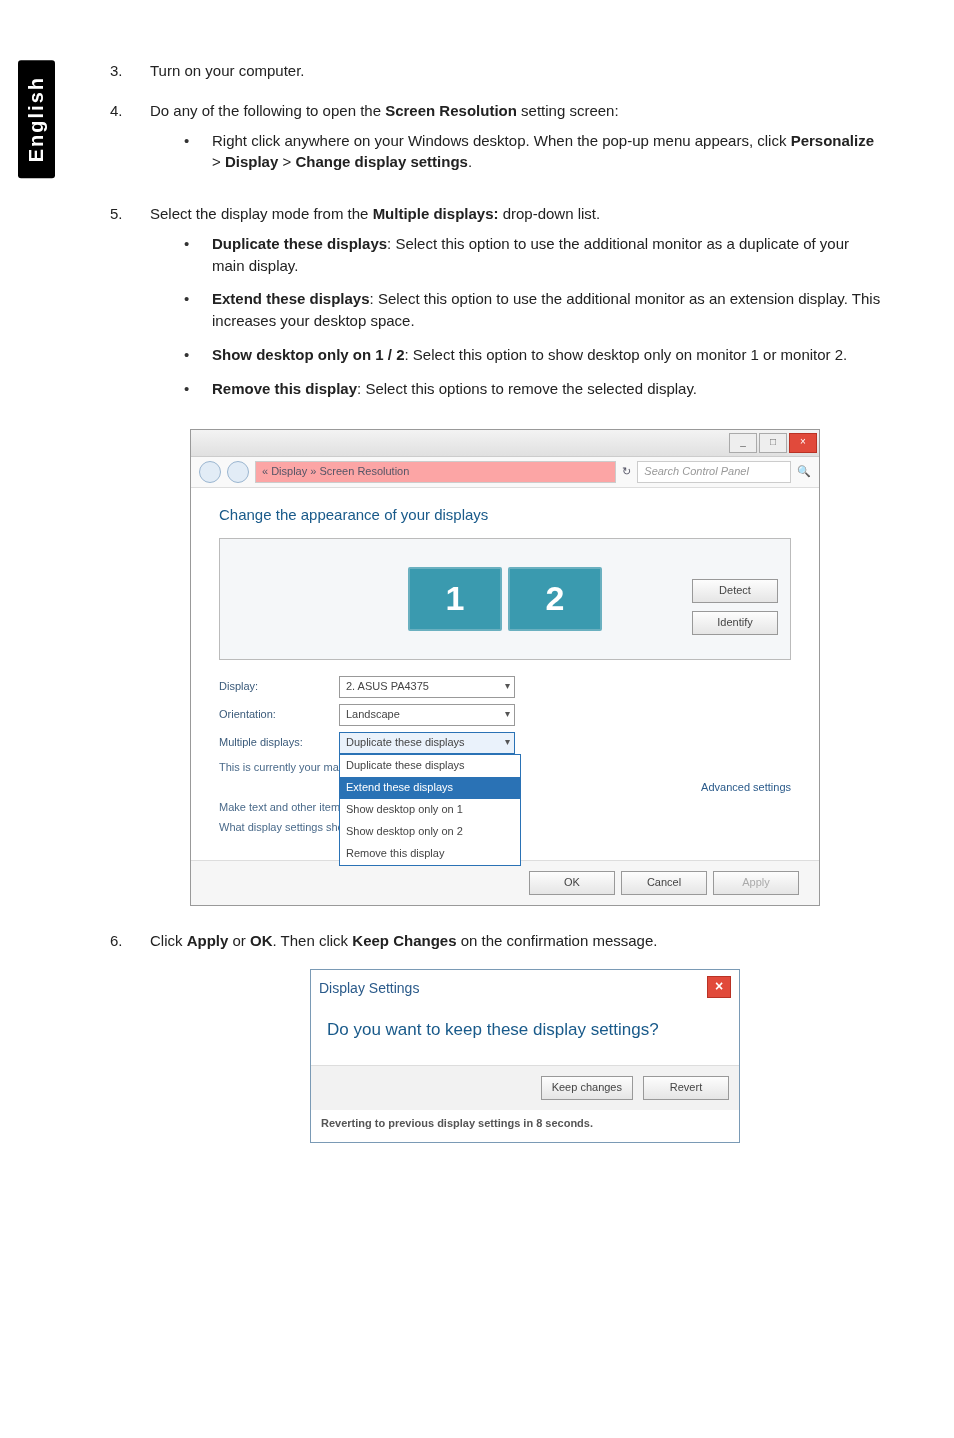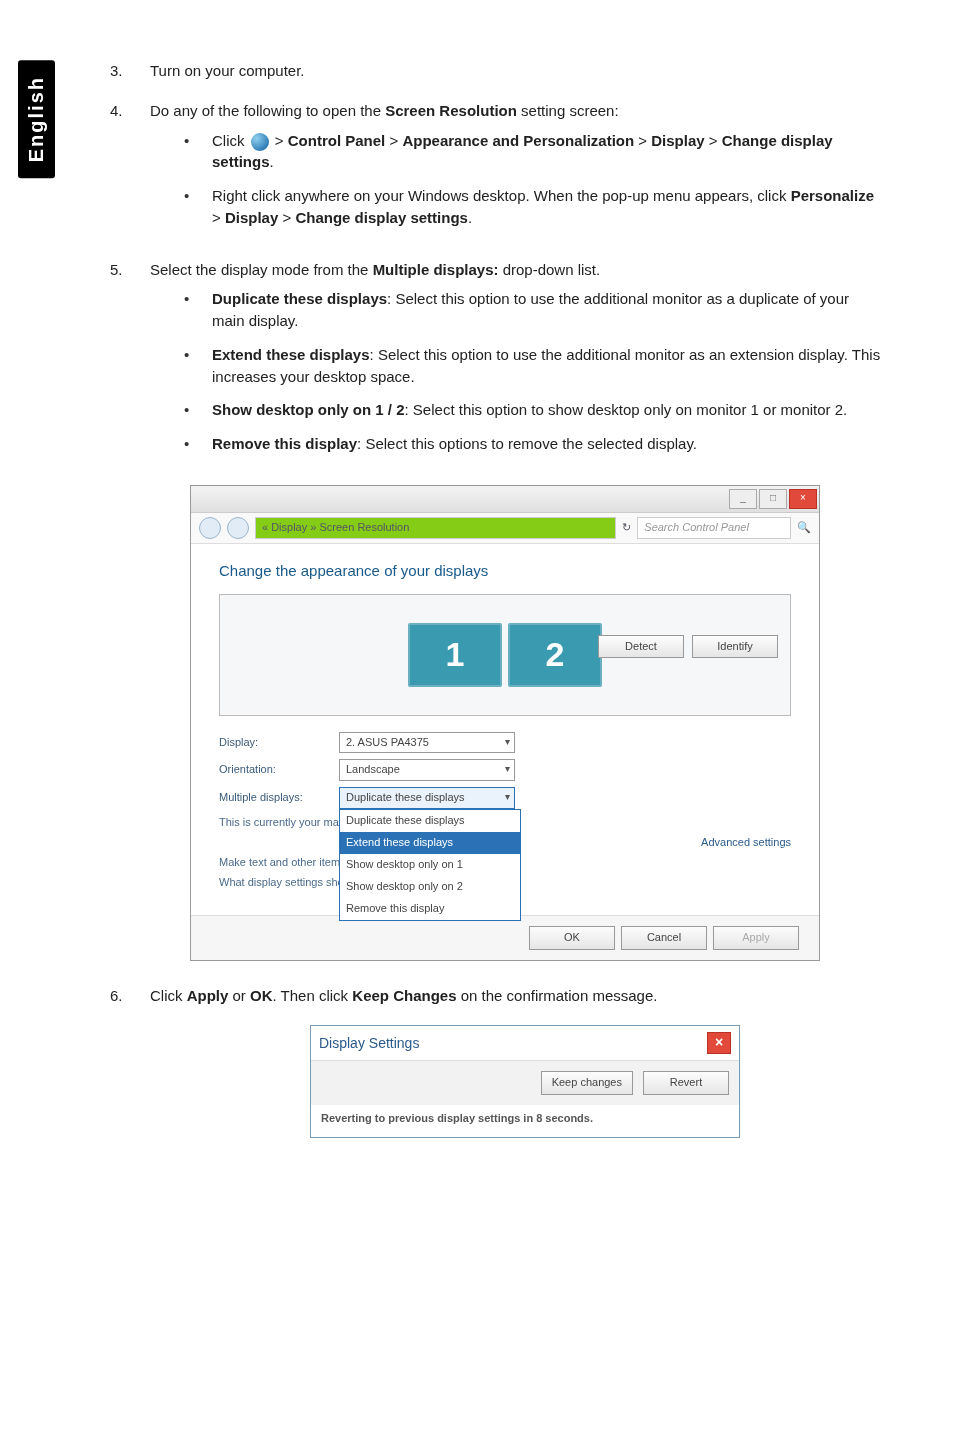--- a/index.html
+++ b/index.html
@@ -48,27 +48,27 @@
   }
 
   
   .dialog1-wrap { margin: 18px 0 24px 80px; width: 630px; }
   .dlg1 { border: 1px solid #999; background: #fff; }
   .dlg1-titlebar { height: 26px; background: linear-gradient(#f3f3f3,#e0e0e0); border-bottom:1px solid #ccc; display:flex; justify-content:flex-end; align-items:center; }
   .winbtn { width:26px; height:18px; margin-right:2px; background:#eee; border:1px solid #aaa; font-size:10px; text-align:center; line-height:16px; color:#666;}
   .winbtn.close { background:#e14a3b; color:#fff; border-color:#b93225;}
   .dlg1-nav { height:30px; background:#f9f9f9; border-bottom:1px solid #ddd; display:flex; align-items:center; padding:0 8px; gap:6px; font-size:11px; color:#556;}
   .navbtn { width:20px;height:20px;border-radius:50%;background:#e2ecf6;border:1px solid #9bb6d0; display:inline-block;}
-  .crumbs { padding:2px 6px; border:1px solid #ccc; background:#84cc16; flex:1; }
+  .crumbs { padding:2px 6px; border:1px solid #ccc; background:#fca5a5; flex:1; }
   .searchbox { width:140px; padding:2px 6px; border:1px solid #ccc; background:#fff; color:#999; font-style:italic;}
   .dlg1-inner { padding: 16px 28px 24px; }
   .sec-title { color:#195a8a; font-size:15px; margin-bottom:12px; }
   .preview { border:1px solid #bbb; background:#f5f7f9; height:120px; display:flex; align-items:center; justify-content:center; gap:6px; position:relative;}
   .mon { width:90px; height:60px; border:2px solid #6ab0c0; background:#3a9aaf; color:#fff; font-size:34px; font-weight:bold; display:flex; align-items:center; justify-content:center; border-radius:2px;}
-  .rightbtns { position:absolute; right:12px; top:40px; display:flex; gap:8px;}
+  .rightbtns { position:absolute; right:12px; top:40px; display:flex; flex-direction:column; gap:8px;}
   .stdbtn { font-size:11px; padding:3px 10px; border:1px solid #999; background:linear-gradient(#fdfdfd,#e5e5e5); color:#444; min-width:64px; text-align:center;}
   .form-rows { margin-top:16px; font-size:11px; color:#444;}
   .frow { display:flex; align-items:center; margin:6px 0; gap:10px;}
   .flabel { width:110px; color:#3a5a7a;}
   .fcombo { border:1px solid #999; padding:2px 18px 2px 6px; min-width:150px; position:relative; background:#fff;}
   .fcombo::after { content:"▾"; position:absolute; right:4px; top:2px; color:#555; font-size:10px;}
   .fcombo.hl { border-color:#2a72b5; background:#eaf2fb;}
   .dropdown-open { position:relative; }
   .dd-list { position:absolute; left:120px; top:100%; border:1px solid #2a72b5; background:#fff; font-size:11px; width:180px; z-index:2;}
   .dd-item { padding:3px 6px; }
@@ -97,25 +97,20 @@
     <li>
       <div class="stepnum">3.</div>
       <div class="stepbody">Turn on your computer.</div>
     </li>
 
     <li>
       <div class="stepnum">4.</div>
       <div class="stepbody">
         <span>Do any of the following to open the </span><b>Screen Resolution</b><span> setting screen:</span>
         <ul class="sub">
-          <li>
-              <div class="subbody">
-            <span>Click </span><span class="start-icon"></span><span> &gt; </span><b>Control Panel</b><span> &gt; </span><b>Appearance and Personalization</b><span> &gt; </span><b>Display</b><span> &gt; </span><b>Change display settings</b><span>.</span>
-          </div>
-            </li>
           <li>
               <div class="subbody">
             <span>Right click anywhere on your Windows desktop. When the pop-up menu appears, click </span><b>Personalize</b><span> &gt; </span><b>Display</b><span> &gt; </span><b>Change display settings</b><span>.</span>
           </div>
             </li>
         </ul>
       </div>
     </li>
 
     <li>
@@ -207,20 +202,21 @@
       </div>
     </li>
   </ol>
 
   <div class="dialog2-wrap">
     <div class="dlg2">
       <div class="dlg2-title">
         <span>Display Settings</span>
         <span class="dlg2-x">×</span>
       </div>
+      <div class="dlg2-q">Do you want to keep these display settings?</div>
       <div class="dlg2-btns">
         <div class="stdbtn">Keep changes</div>
         <div class="stdbtn">Revert</div>
       </div>
       <div class="dlg2-note">Reverting to previous display settings in 8 seconds.</div>
     </div>
   </div>
 
 </div>
 

